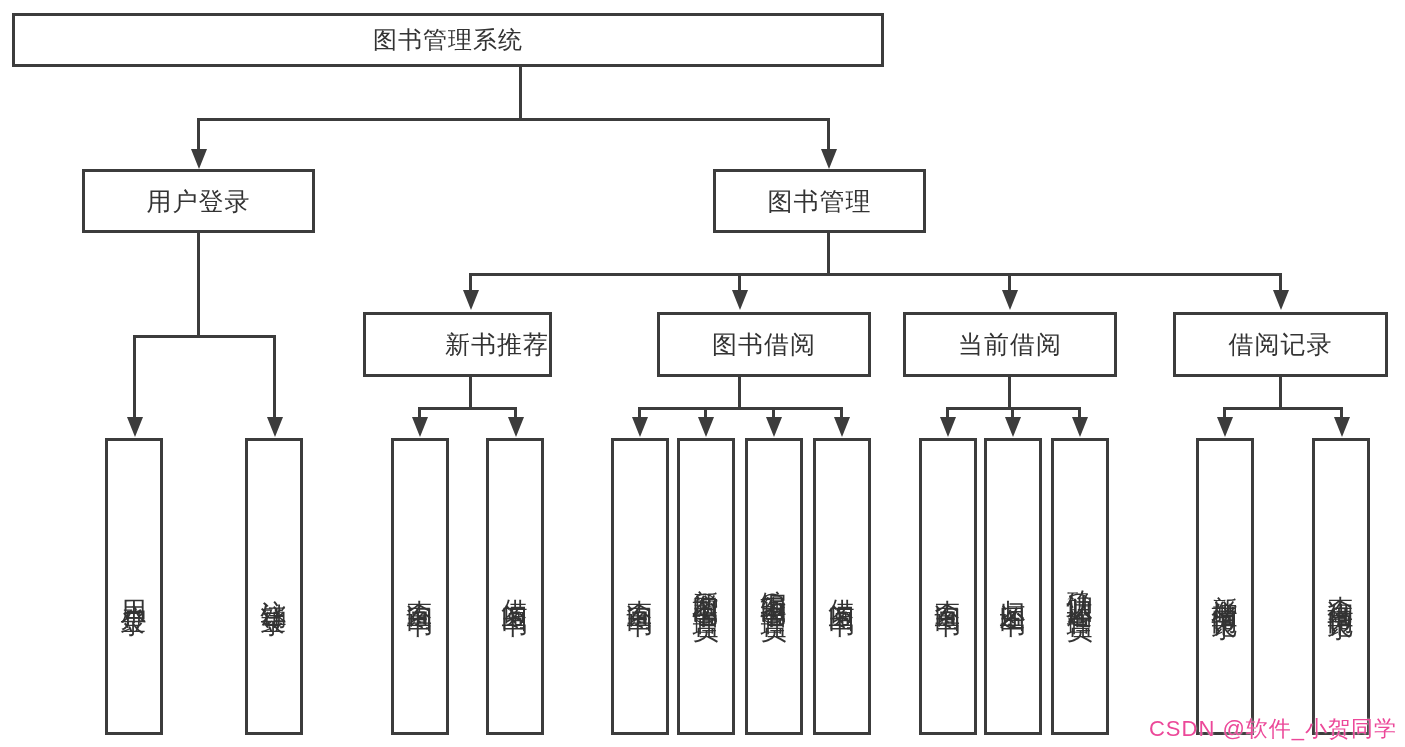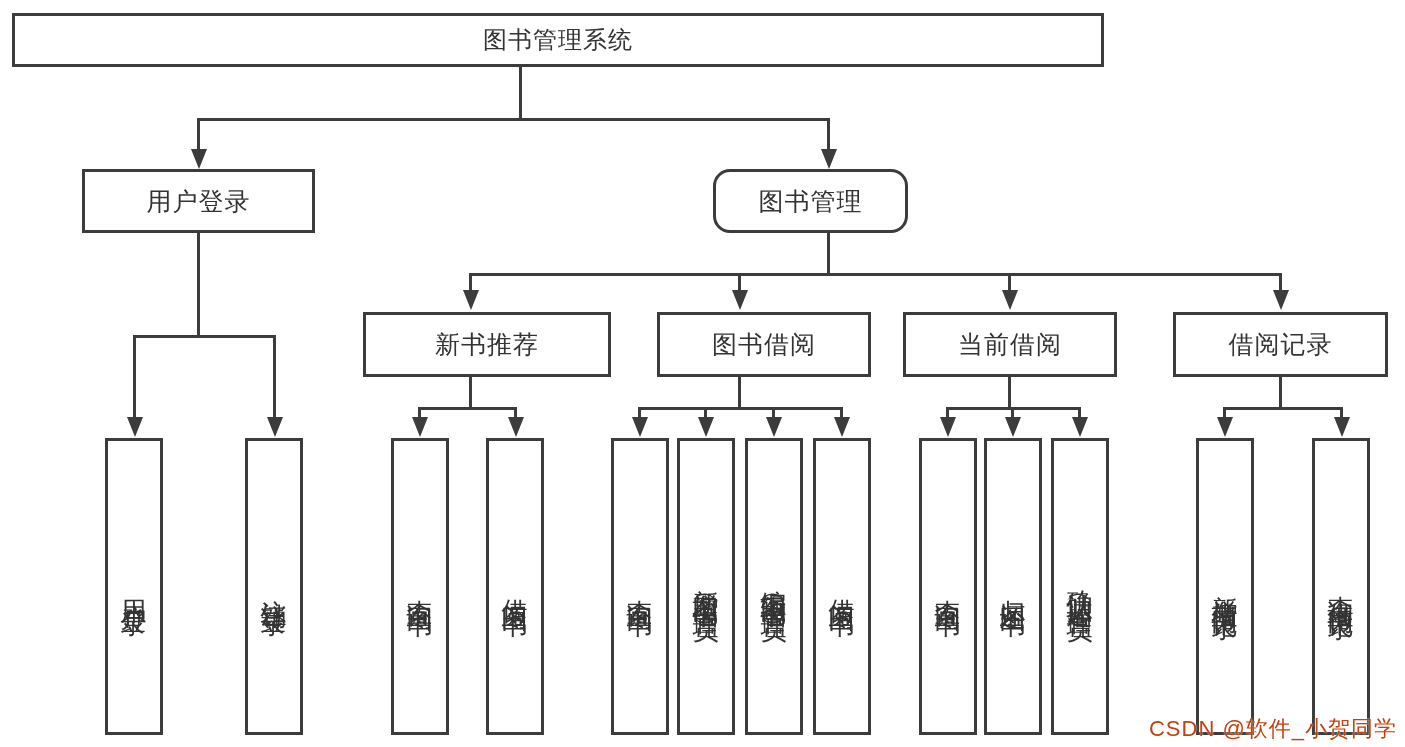--- a/index.html
+++ b/index.html
@@ -21,58 +21,58 @@
   .vline{width:3px;}
   .hline{height:3px;}
   .arrow{position:absolute;width:3px;background:#3c3c3c;}
   .arrow::after{
     content:"";position:absolute;left:50%;bottom:-20px;transform:translateX(-50%);
     width:0;height:0;border-left:8px solid transparent;border-right:8px solid transparent;
     border-top:20px solid #3c3c3c;
   }
   .watermark{
     position:absolute;top:714px;right:8px;z-index:10;
-    font-size:22px;color:#c2410c;letter-spacing:1px;white-space:nowrap;
+    font-size:22px;color:#ec4899;letter-spacing:1px;white-space:nowrap;
     text-shadow:0 0 2px #ffffff;
   }
 </style>
 </head>
 <body>
 
 <div id="canvas">
 
-  <div class="box root" style="left:12px;top:13px;width:1092px;height:54px;">
+  <div class="box root" style="left:12px;top:13px;width:872px;height:54px;">
     <span class="hlabel">图书管理系统</span>
   </div>
 
   <div class="vline" style="left:519px;top:67px;height:54px;"></div>
   <div class="hline" style="left:197px;top:118px;width:633px;"></div>
   <div class="arrow" style="left:197px;top:118px;height:31px;"></div>
   <div class="arrow" style="left:827px;top:118px;height:31px;"></div>
 
   <div class="box" style="left:82px;top:169px;width:233px;height:64px;">
     <span class="hlabel">用户登录</span>
   </div>
-  <div class="box" style="left:713px;top:169px;width:195px;height:64px;border-radius:17px;">
+  <div class="box" style="left:713px;top:169px;width:213px;height:64px;">
     <span class="hlabel">图书管理</span>
   </div>
 
   <div class="vline" style="left:197px;top:232px;height:105px;"></div>
   <div class="hline" style="left:133px;top:335px;width:143px;"></div>
   <div class="arrow" style="left:133px;top:335px;height:82px;"></div>
   <div class="arrow" style="left:273px;top:335px;height:82px;"></div>
 
   <div class="vline" style="left:827px;top:232px;height:43px;"></div>
   <div class="hline" style="left:469px;top:273px;width:813px;"></div>
   <div class="arrow" style="left:469px;top:273px;height:17px;"></div>
   <div class="arrow" style="left:738px;top:273px;height:17px;"></div>
   <div class="arrow" style="left:1008px;top:273px;height:17px;"></div>
   <div class="arrow" style="left:1279px;top:273px;height:17px;"></div>
 
-  <div class="box" style="left:363px;top:312px;width:248px;height:65px;">
+  <div class="box" style="left:363px;top:312px;width:189px;height:65px;justify-content:flex-end;">
     <span class="hlabel">新书推荐</span>
   </div>
   <div class="box" style="left:657px;top:312px;width:214px;height:65px;">
     <span class="hlabel">图书借阅</span>
   </div>
   <div class="box" style="left:1173px;top:312px;width:215px;height:65px;">
     <span class="hlabel">借阅记录</span>
   </div>
   <div class="box" style="left:903px;top:312px;width:214px;height:65px;">
     <span class="hlabel">当前借阅</span>

